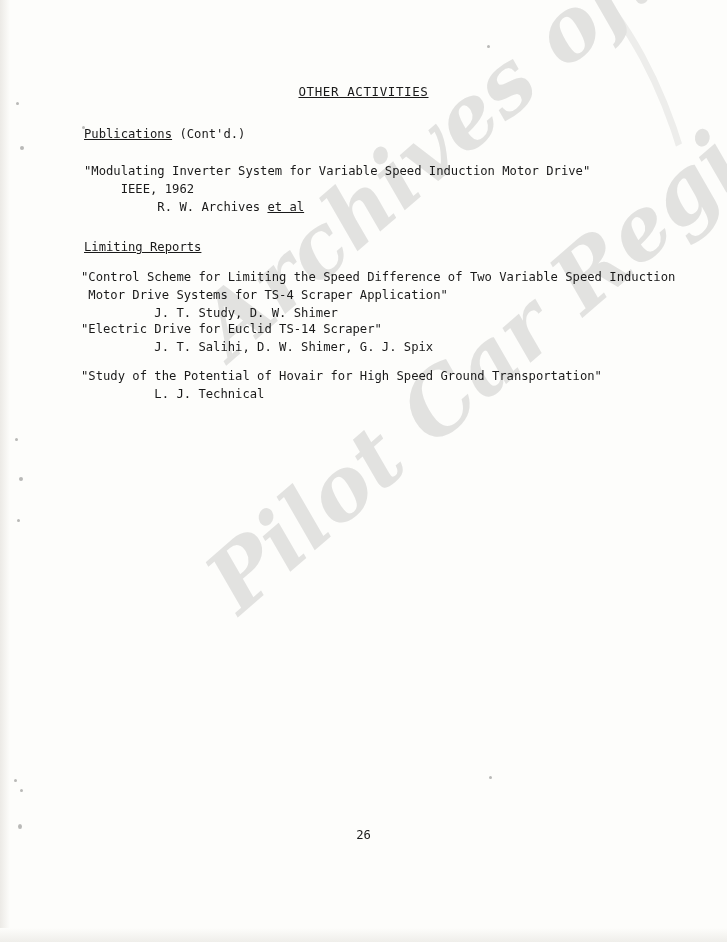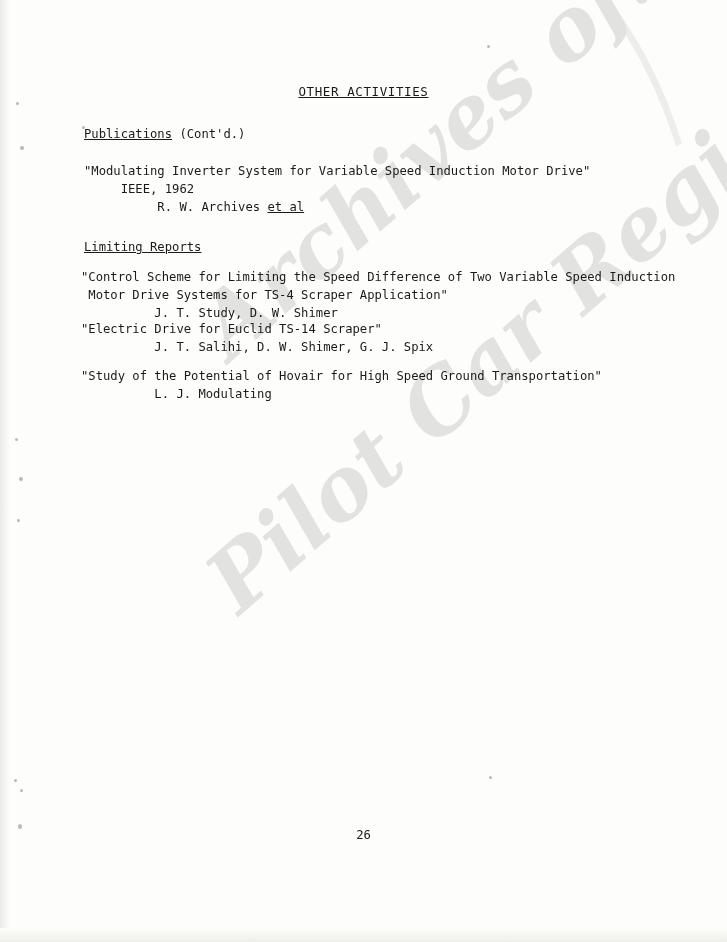--- a/index.html
+++ b/index.html
@@ -174,18 +174,18 @@
     <div class="block heading-tech"><span class="u">Limiting Reports</span></div>
 
     <div class="block tech-1"><span>"Control Scheme for Limiting the Speed Difference of Two Variable Speed Induction</span>
 <span> Motor Drive Systems for TS-4 Scraper Application"</span>
 <span>          J. T. Study, D. W. Shimer</span></div>
 
     <div class="block tech-2"><span>"Electric Drive for Euclid TS-14 Scraper"</span>
 <span>          J. T. Salihi, D. W. Shimer, G. J. Spix</span></div>
 
     <div class="block tech-3"><span>"Study of the Potential of Hovair for High Speed Ground Transportation"</span>
-<span>          L. J. Modulating</span></div>
+<span>          L. J. Technical</span></div>
 
     <div class="page-number">26</div>
 
   </div>
 </div>
 
 </body></html>

